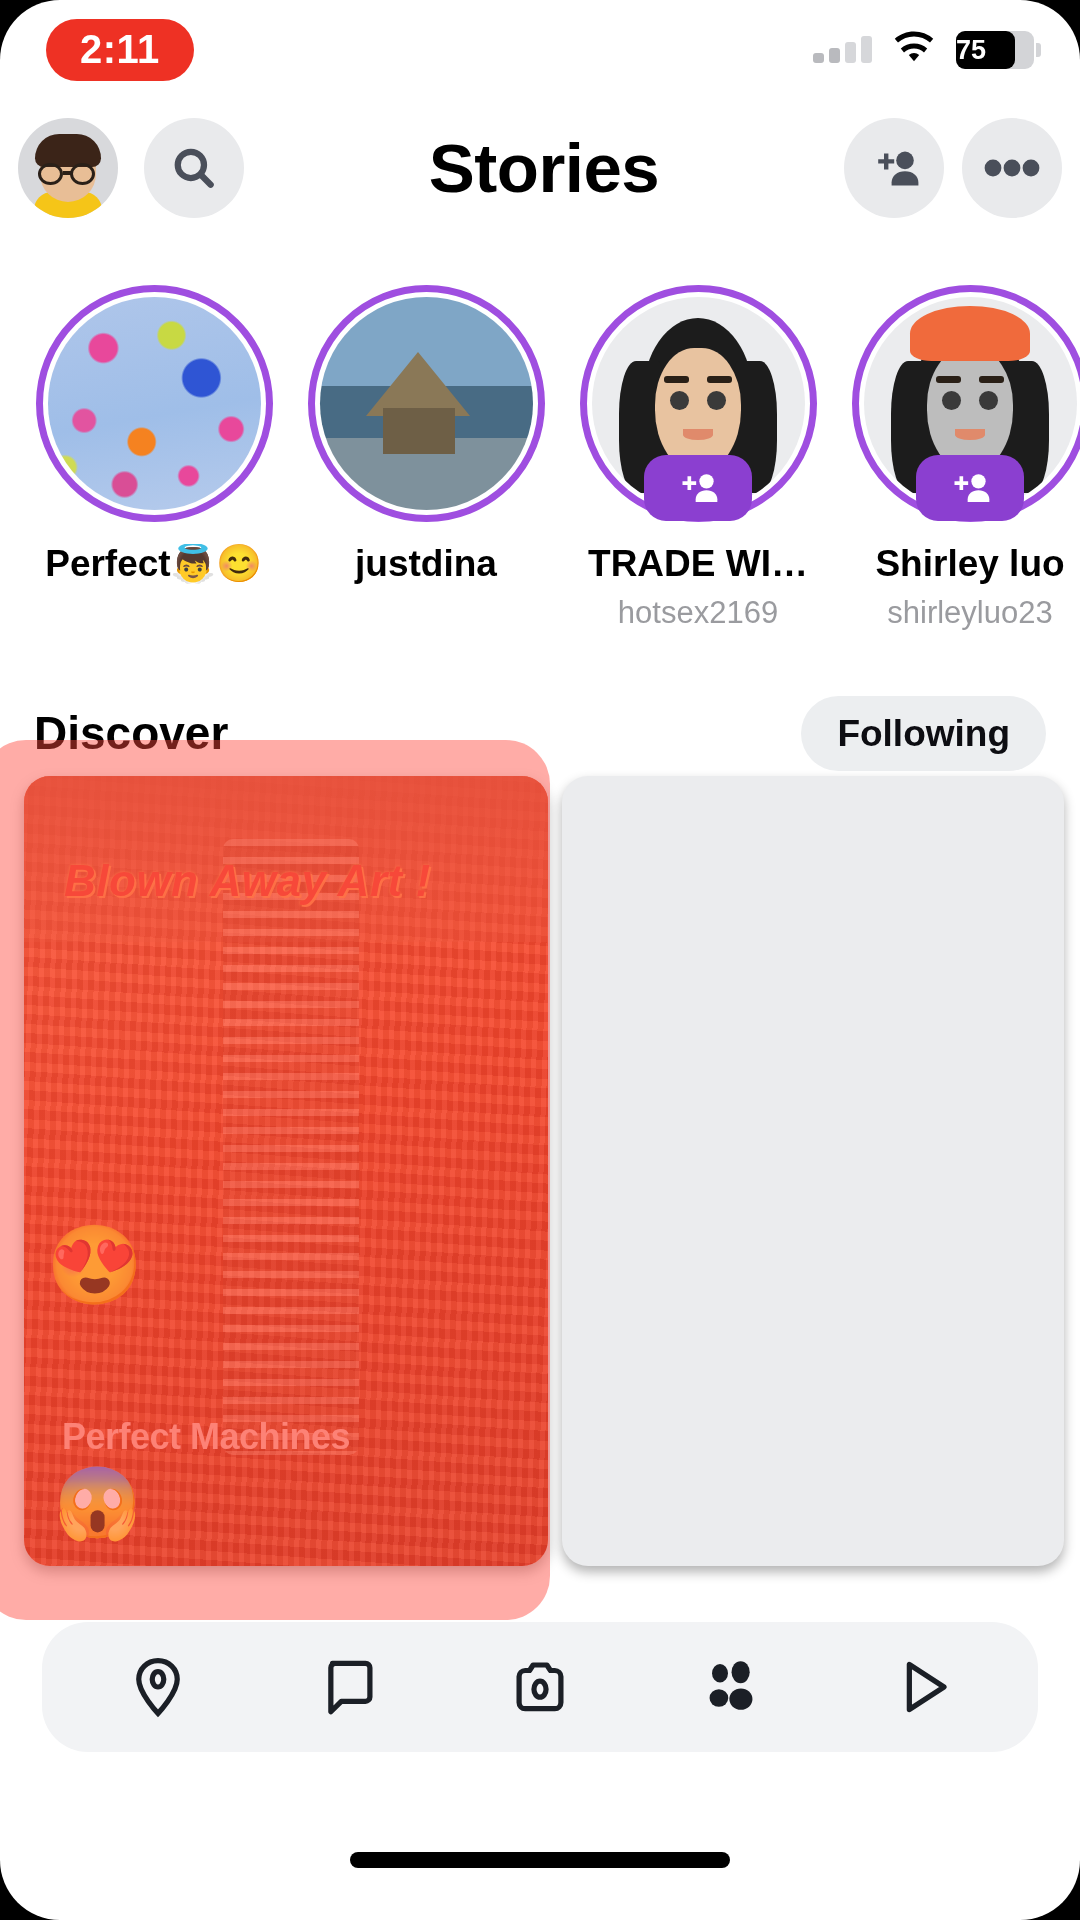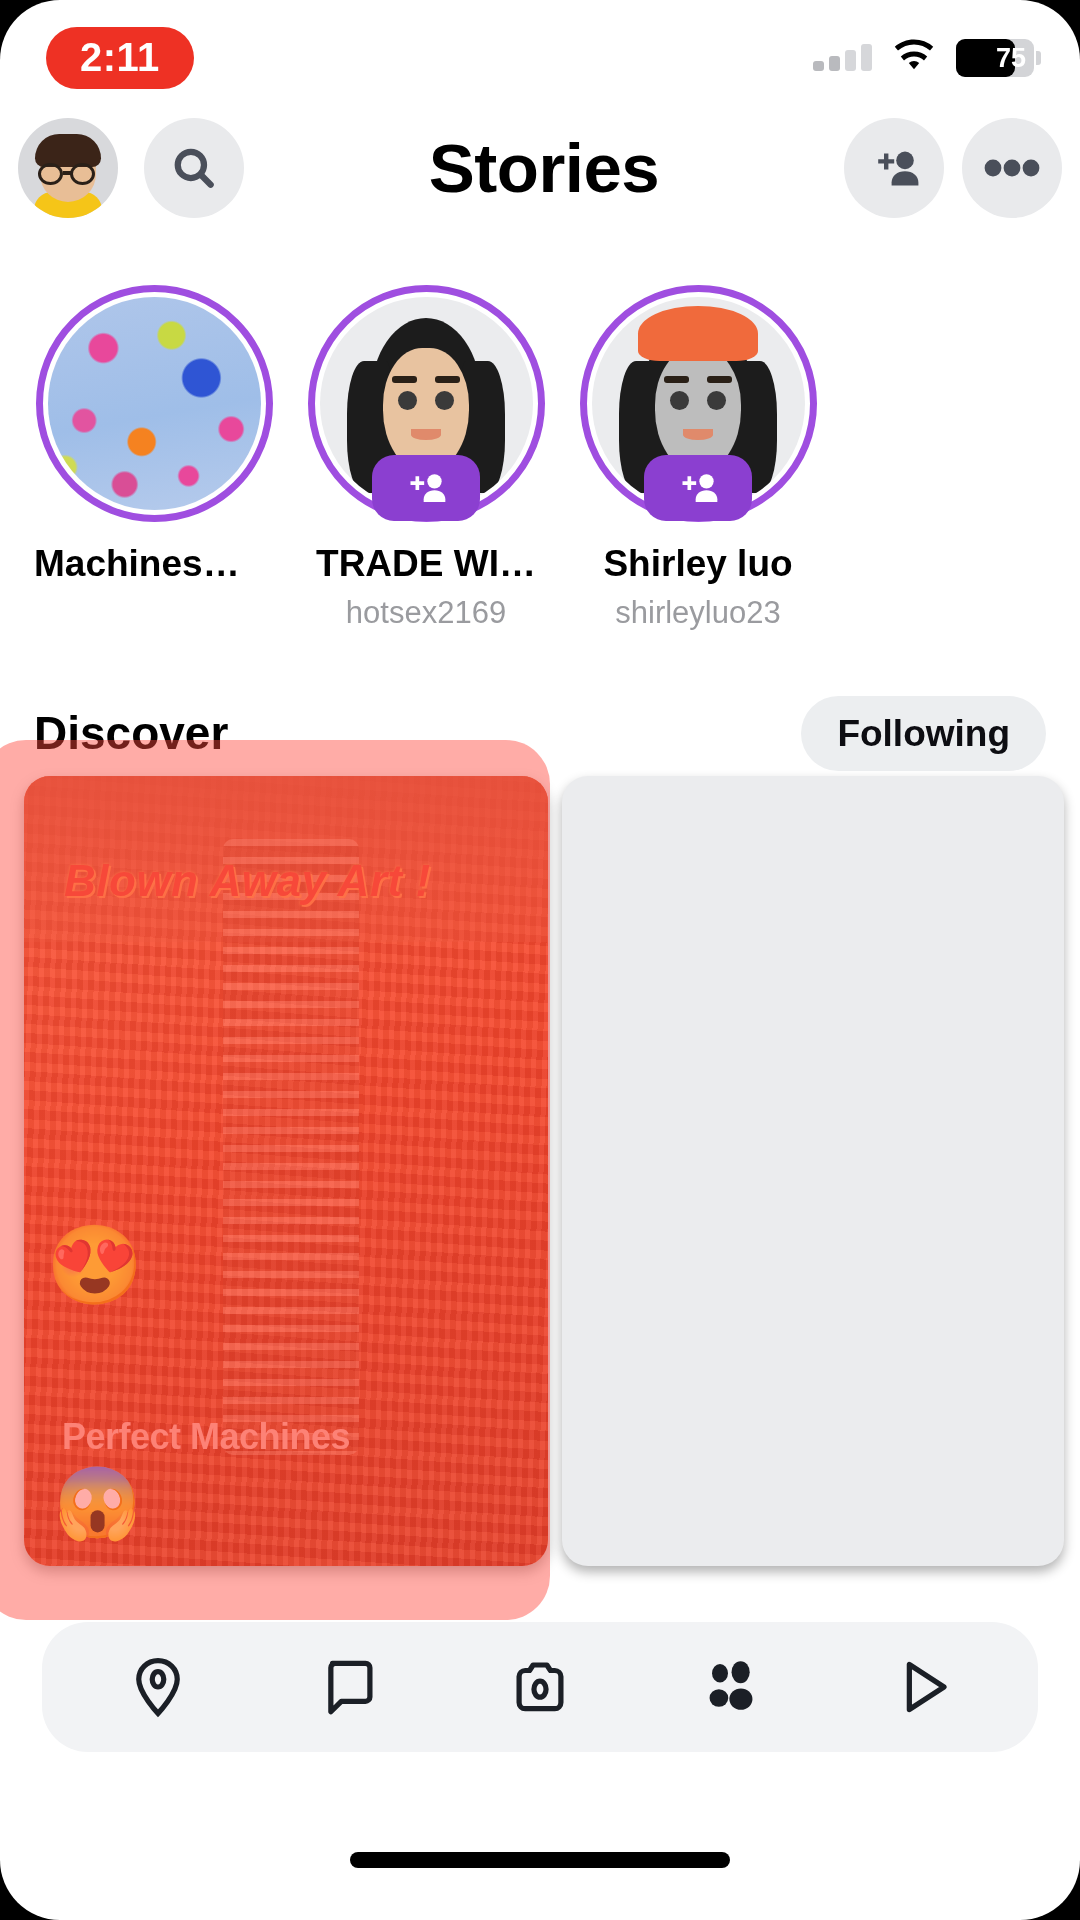--- a/index.html
+++ b/index.html
@@ -12,21 +12,21 @@
   .phone {
     position:relative;
     width:1080px; height:1920px;
     background:#ffffff;
     border-radius:60px;
     overflow:hidden;
   }
 
   
   .statusbar {
-    position:absolute; top:8px; left:0; right:0; height:100px;
+    position:absolute; top:0; left:0; right:0; height:100px;
     display:flex; align-items:center; justify-content:space-between;
     padding:0 46px;
   }
   .time-pill {
     background:#EE3124; color:#fff;
     font-size:40px; font-weight:bold;
     border-radius:34px;
     padding:10px 34px 12px 34px;
     letter-spacing:0.5px;
     line-height:1;
@@ -44,21 +44,21 @@
     border-radius:9px; background:#d3d4d7;
     display:flex; align-items:center;
   }
   .battery .fill {
     position:absolute; left:0; top:0; bottom:0;
     width:75%; background:#000; border-radius:9px;
   }
   .battery .num {
     position:relative; z-index:2; color:#fff;
     font-size:27px; font-weight:bold; width:100%;
-    text-align:right; padding-right:8px; line-height:1;
+    text-align:left; padding-right:8px; line-height:1;
   }
   .battery:after {
     content:""; position:absolute; right:-7px; top:12px;
     width:5px; height:14px; border-radius:0 3px 3px 0;
     background:#d3d4d7;
   }
 
   
   .header {
     position:absolute; top:108px; left:0; right:0; height:120px;
@@ -342,24 +342,31 @@
       </div>
     </div>
   </div>
 
   <div class="story-row">
 
     <div class="story">
       <div class="ring">
         <div class="thumb th-flowers"></div>
       </div>
-      <div class="story-name">Machines👼😊</div>
+      <div class="story-name">Perfect👼😊</div>
       <div class="story-user"></div>
     </div>
 
+    <div class="story">
+      <div class="ring">
+        <div class="thumb th-house"></div>
+      </div>
+      <div class="story-name">justdina</div>
+      <div class="story-user"></div>
+    </div>
 
     <div class="story">
       <div class="ring">
         <div class="thumb th-bm">
           <div class="g-hair"></div>
             <div class="g-hair2"></div>
             <div class="g-hair3"></div>
           <div class="g-face"></div>
           <div class="g-brow l"></div>
             <div class="g-brow r"></div>

